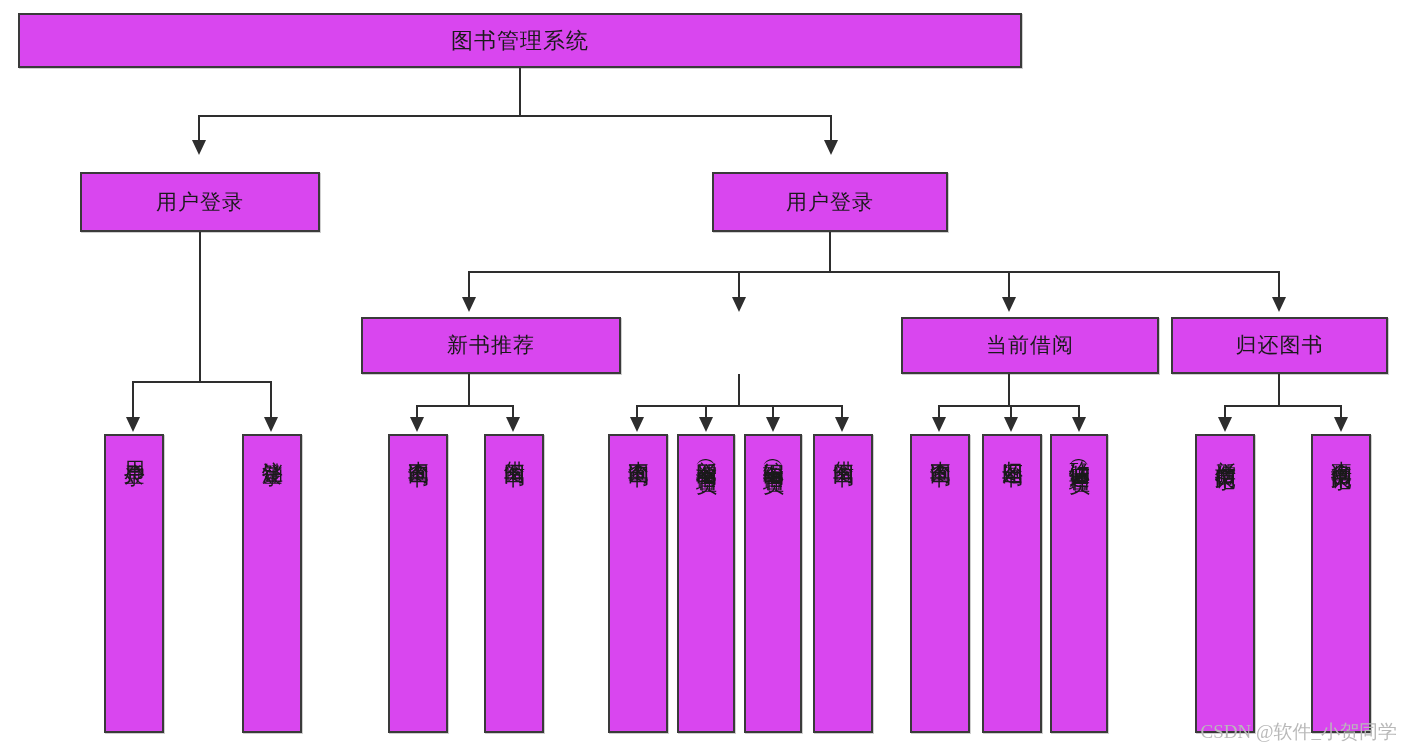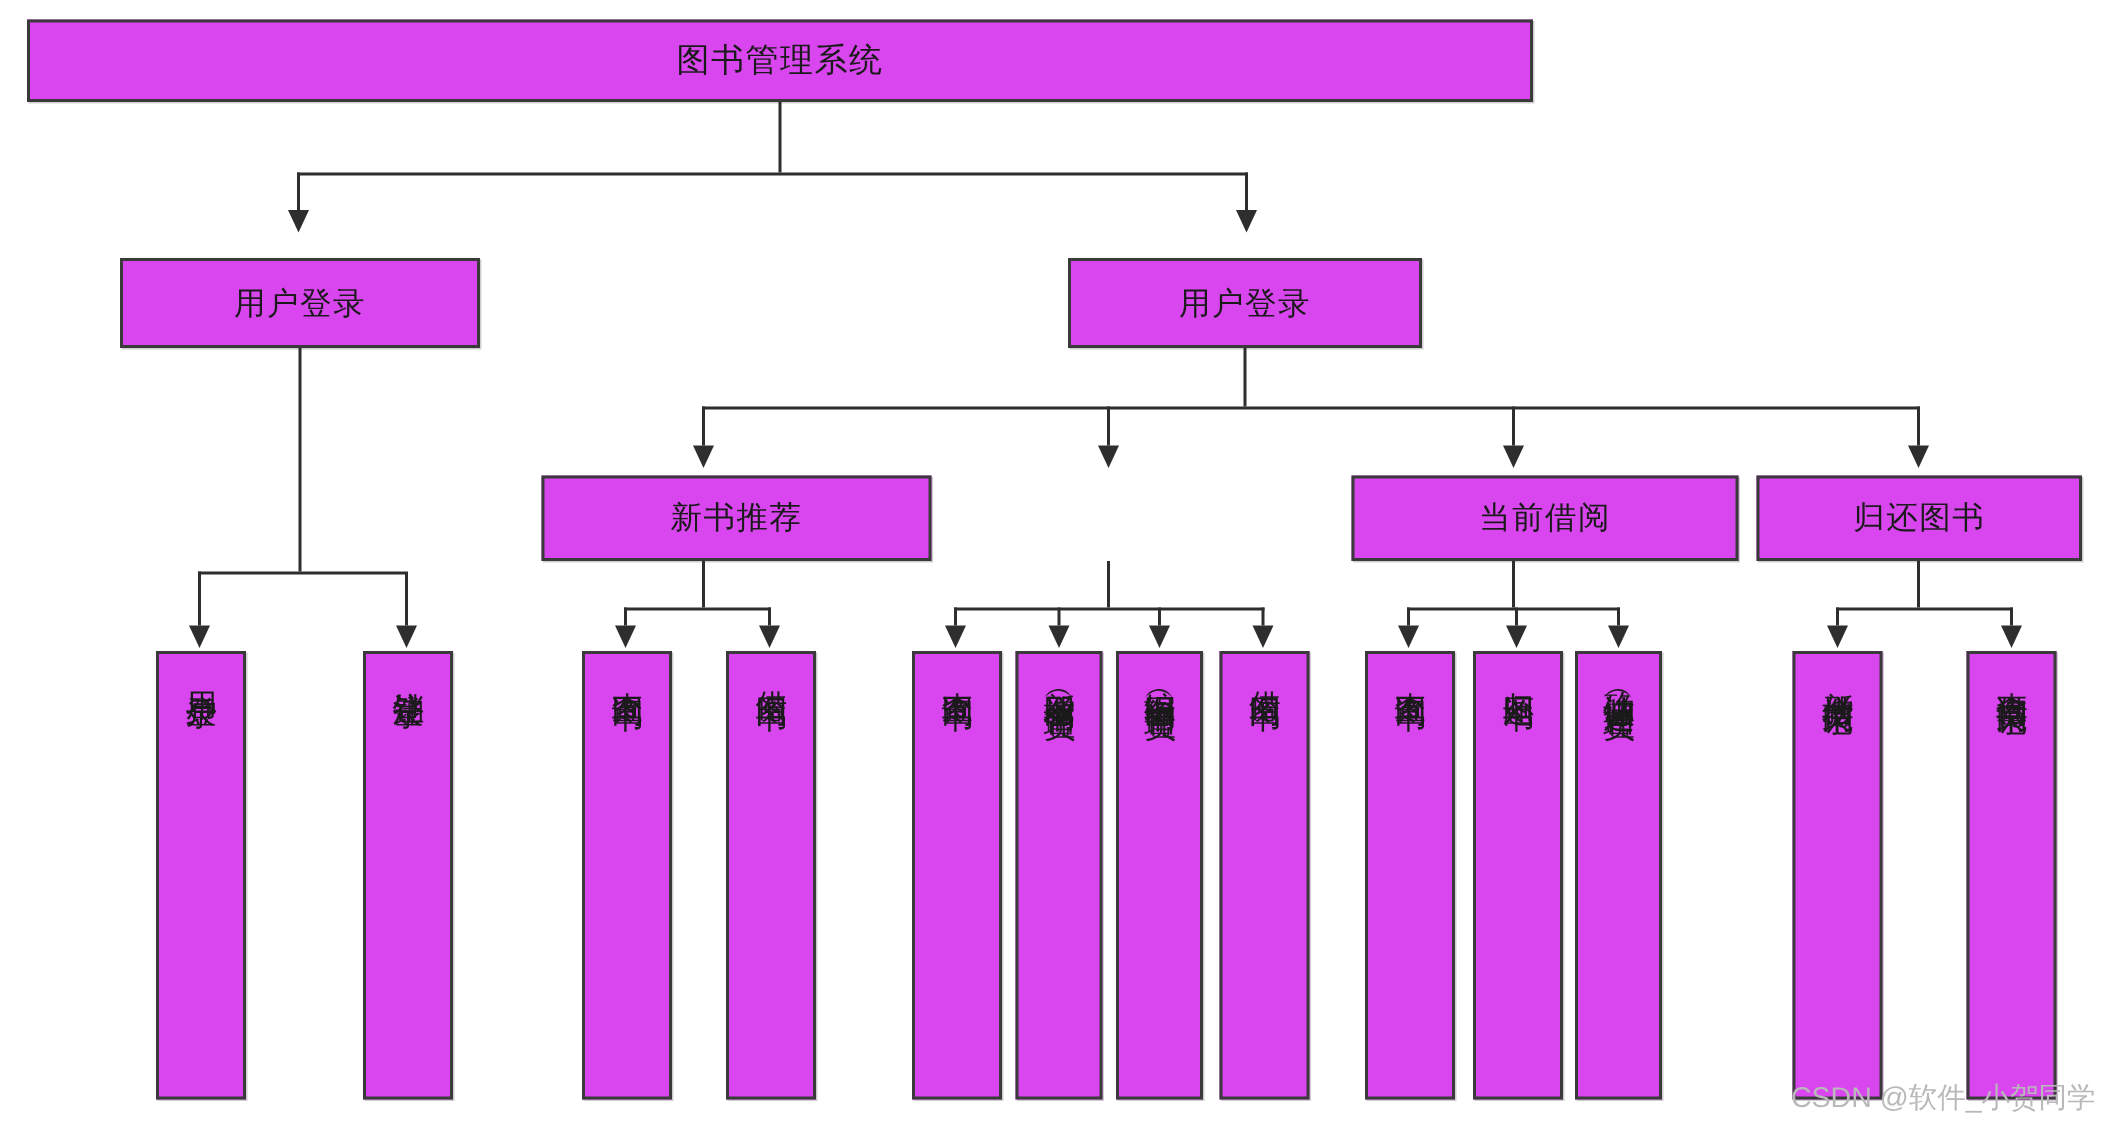--- a/index.html
+++ b/index.html
@@ -71,21 +71,21 @@
     border-right: 7px solid transparent;
     border-top: 15px solid #2e2e2e;
   }
   
   #watermark {
     position: absolute;
     right: 8px;
     bottom: 2px;
     font-size: 19px;
     color: #b9b9b9;
-    font-family: Liberation Sans, sans-serif;
+    font-family: Liberation Serif, serif;
     white-space: nowrap;
     pointer-events: none;
   }
 </style>
 </head>
 <body>
 
 <div id="canvas">
 
   <div class="node h root" style="left:18px; top:13px; width:1004px; height:55px;">

